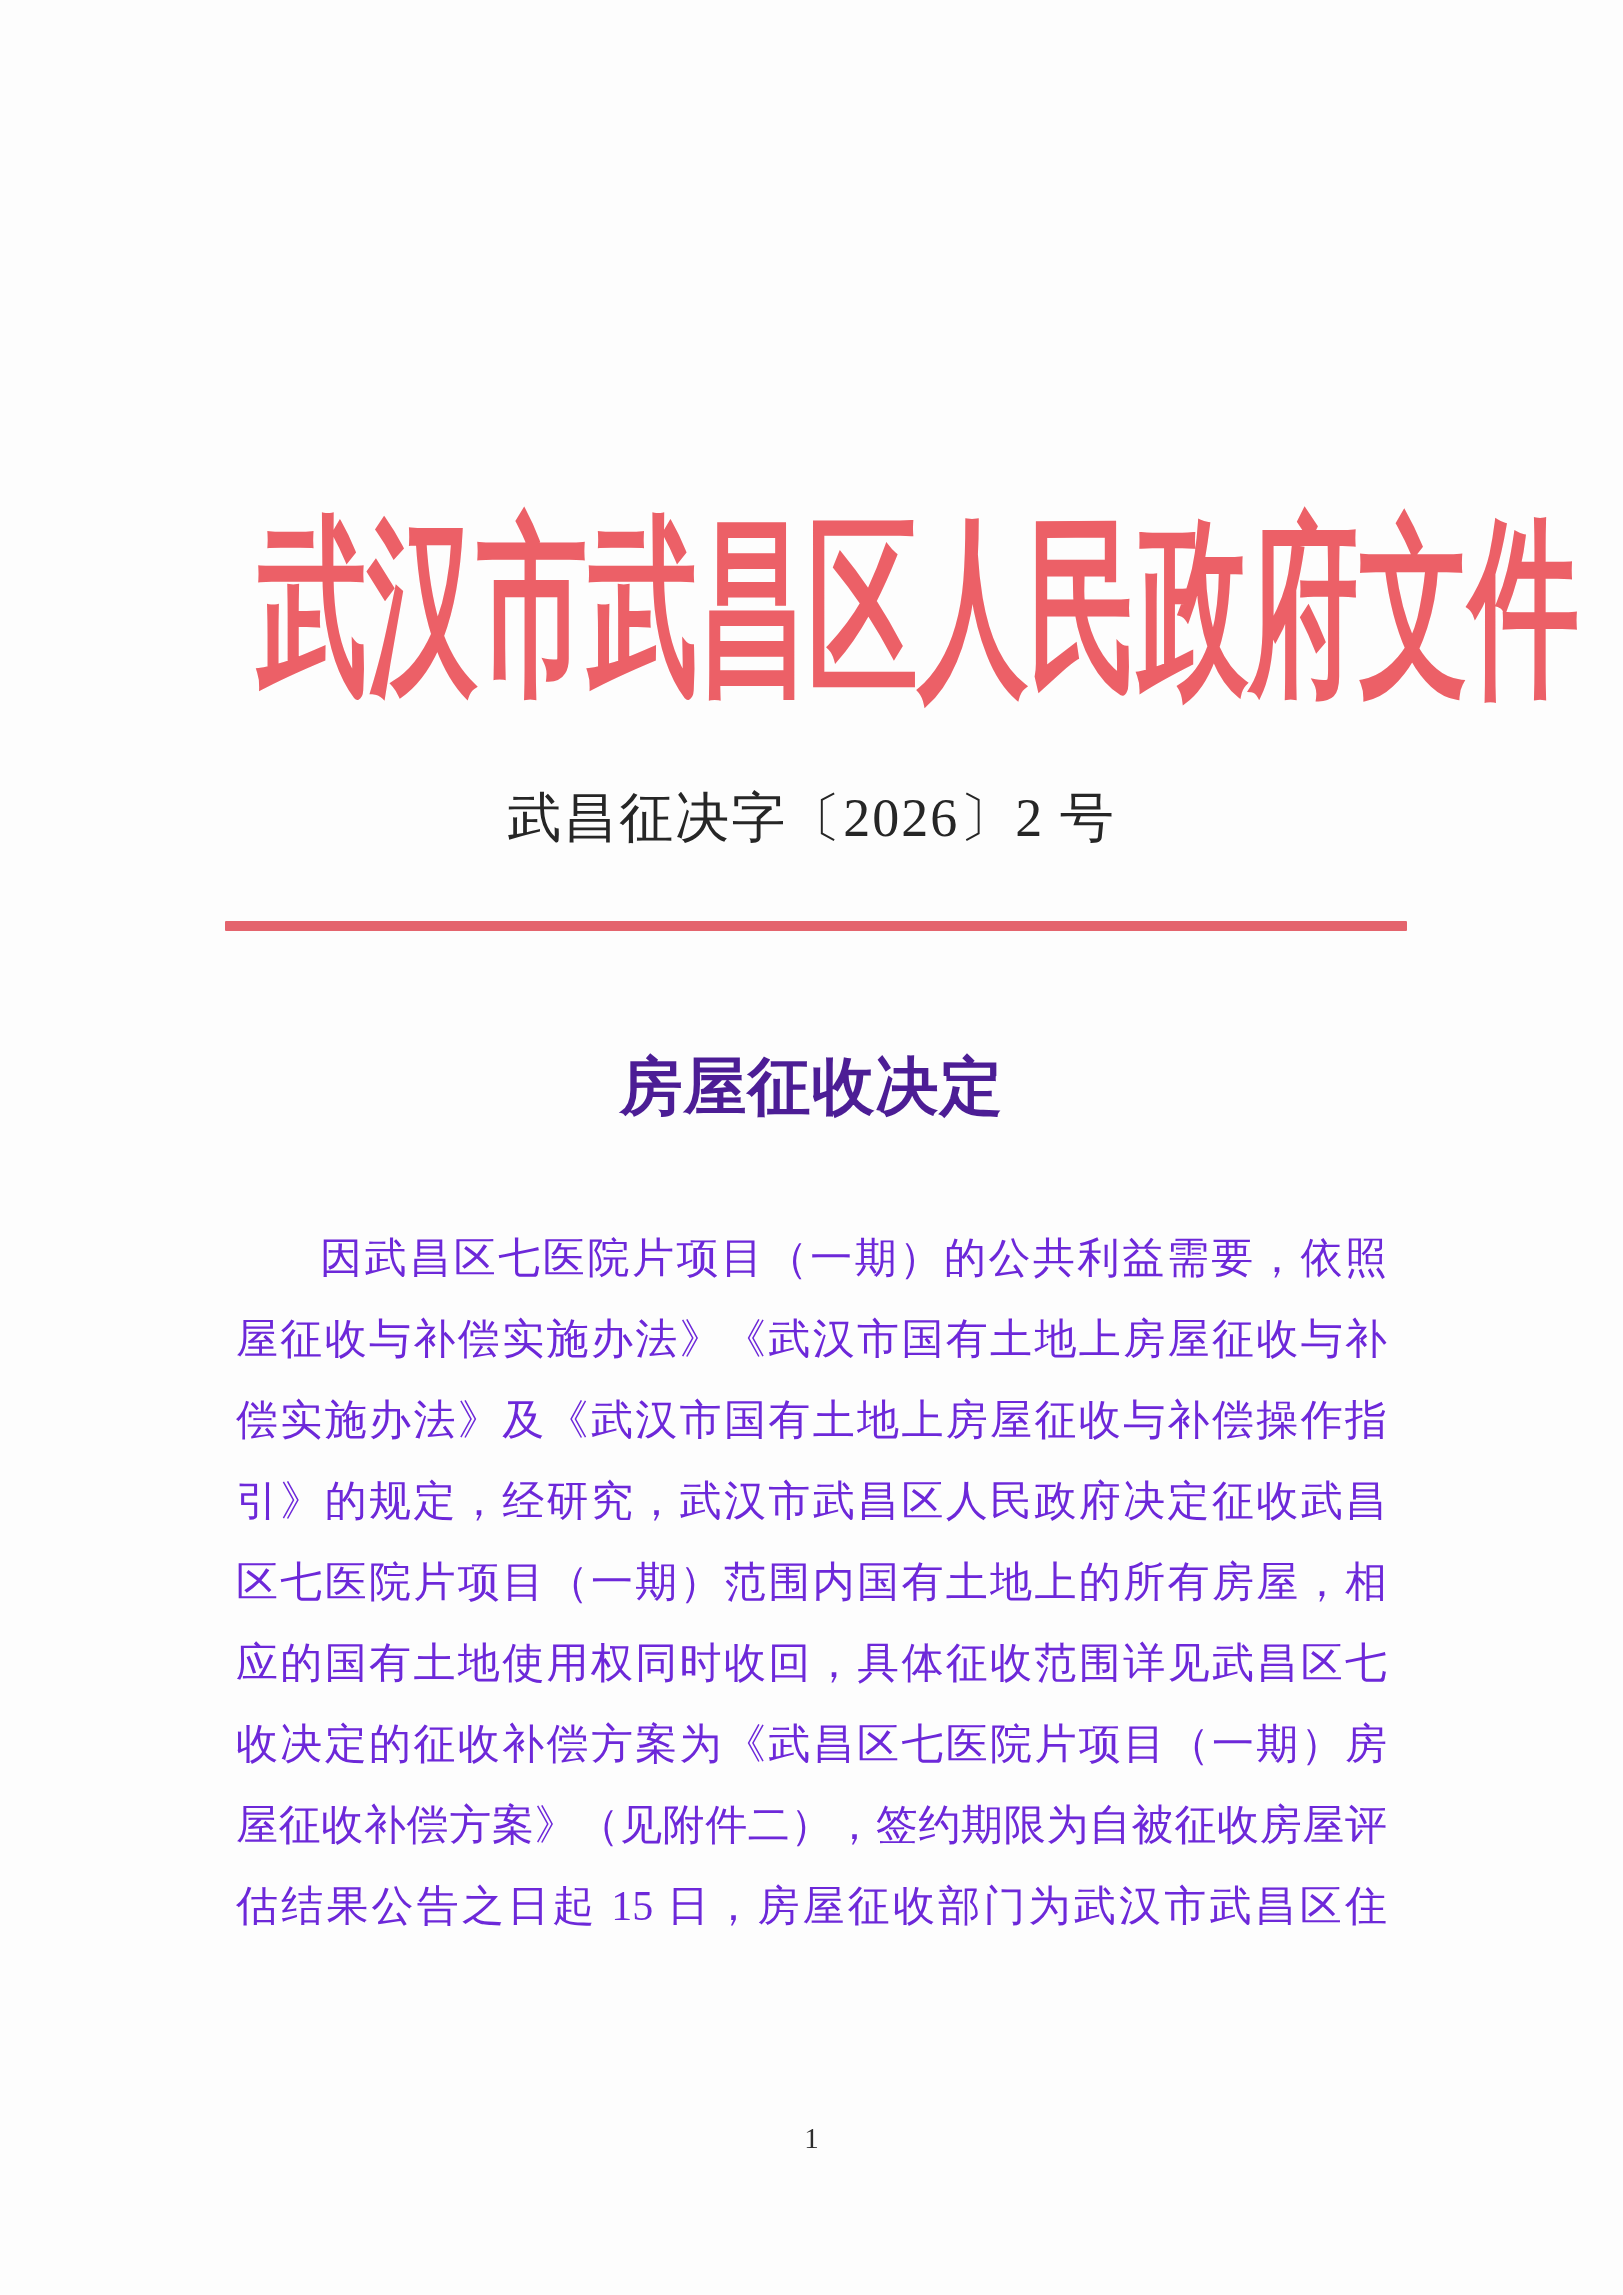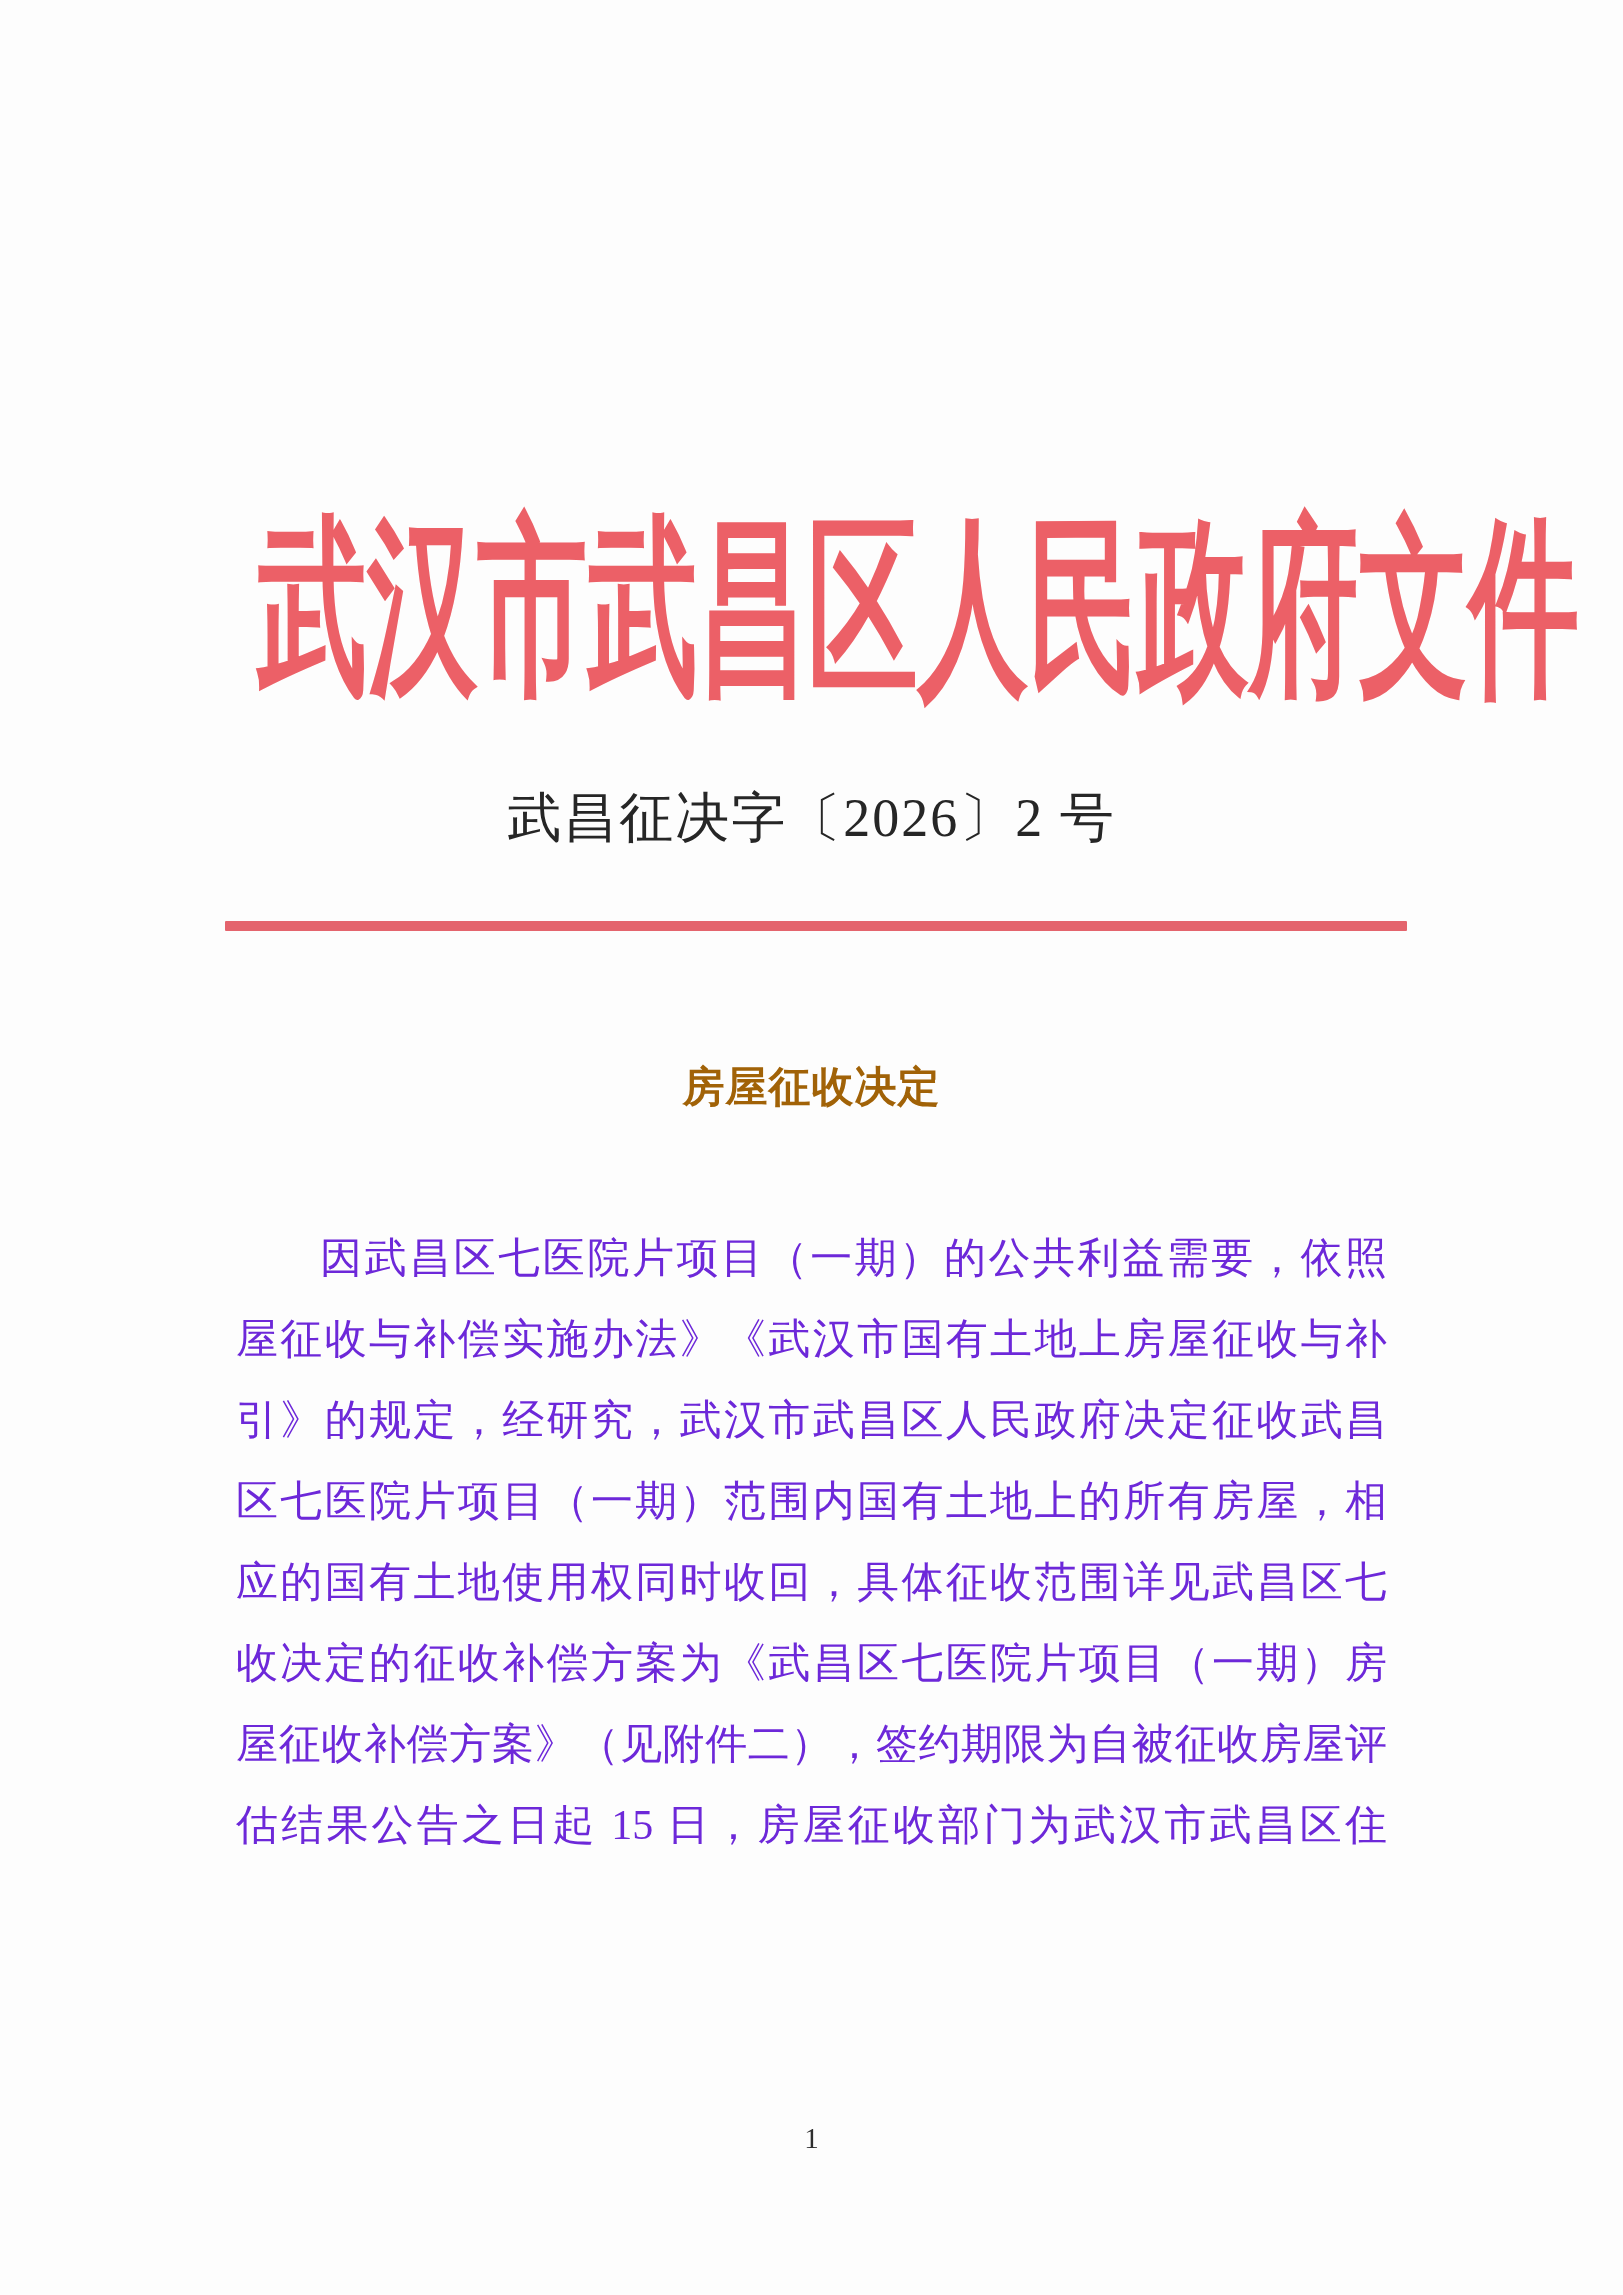--- a/index.html
+++ b/index.html
@@ -63,24 +63,24 @@
     background: #e4646d;
     border-radius: 1px;
   }
   
   .doc-title {
     position: absolute;
     top: 1028px;
     left: 0;
     width: 100%;
     text-align: center;
-    font-size: 42px;
+    font-size: 63px;
     font-weight: 700;
     line-height: 118px;
-    color: #a16207;
+    color: #4c1d95;
     letter-spacing: 1px;
   }
   
   .body-block {
     position: absolute;
     top: 1218px;
     left: 236px;
     width: 1151px;
   }
   .body-line {
@@ -118,20 +118,21 @@
 
 <div class="doc-number">武昌征决字〔2026〕2 号</div>
 
 <div class="red-rule"></div>
 
 <div class="doc-title">房屋征收决定</div>
 
 <div class="body-block">
   <div class="body-line indent">因武昌区七医院片项目（一期）的公共利益需要，依照</div>
   <div class="body-line">屋征收与补偿实施办法》《武汉市国有土地上房屋征收与补</div>
+  <div class="body-line">偿实施办法》及《武汉市国有土地上房屋征收与补偿操作指</div>
   <div class="body-line">引》的规定，经研究，武汉市武昌区人民政府决定征收武昌</div>
   <div class="body-line">区七医院片项目（一期）范围内国有土地上的所有房屋，相</div>
   <div class="body-line">应的国有土地使用权同时收回，具体征收范围详见武昌区七</div>
   <div class="body-line">收决定的征收补偿方案为《武昌区七医院片项目（一期）房</div>
   <div class="body-line">屋征收补偿方案》（见附件二），签约期限为自被征收房屋评</div>
   <div class="body-line">估结果公告之日起 15 日，房屋征收部门为武汉市武昌区住</div>
 </div>
 
 <div class="page-number">1</div>
 

